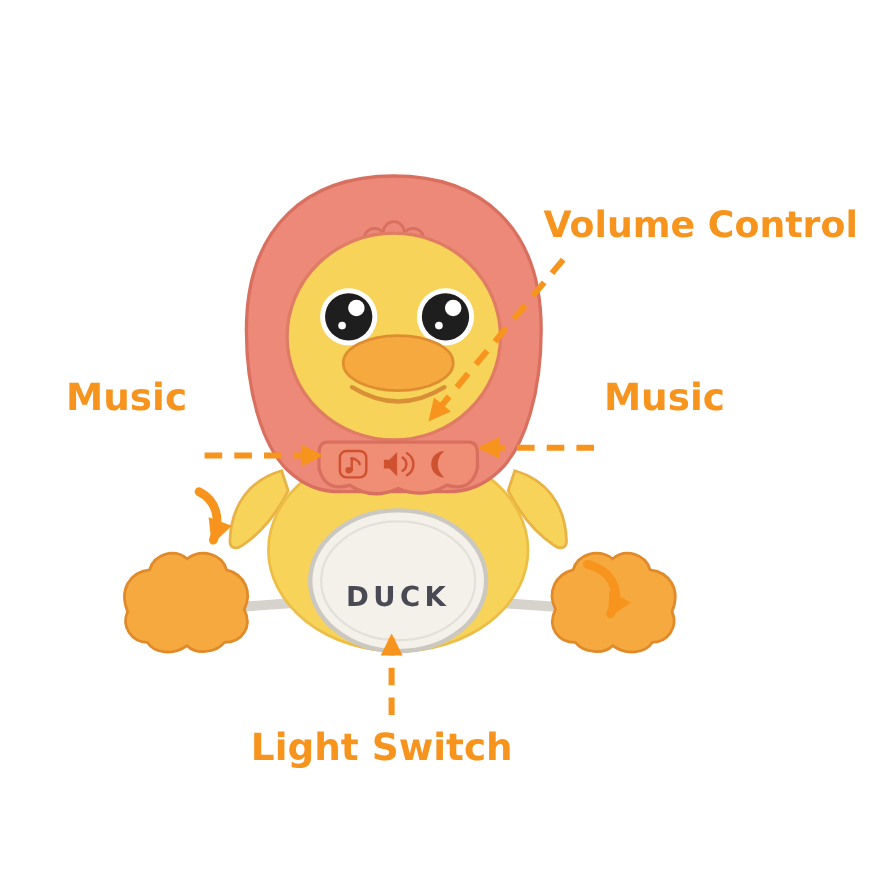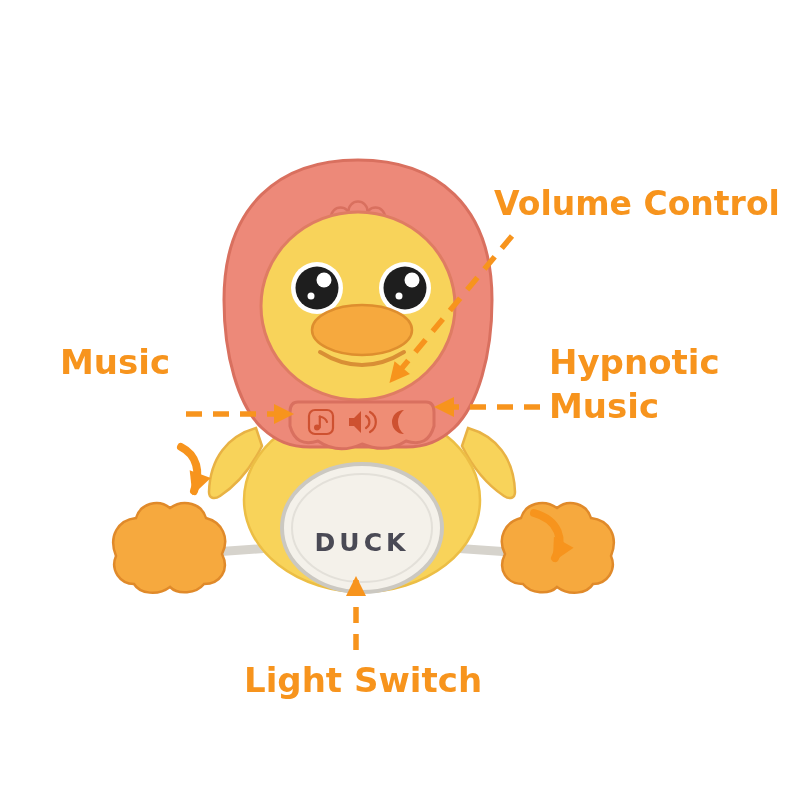--- a/index.html
+++ b/index.html
@@ -3,21 +3,21 @@
 <meta charset="utf-8">
 <style>
   html,body{margin:0;padding:0;background:#fff;}
   .canvas{position:relative;width:800px;height:800px;background:#ffffff;overflow:hidden;
           font-family:"DejaVu Sans","Liberation Sans",sans-serif;}
   .art{position:absolute;left:0;top:0;width:800px;height:800px;}
   .lbl{position:absolute;font-weight:700;color:#F7941D;white-space:nowrap;}
   .lbl-volume{left:494px;top:184px;font-size:33px;}
   .lbl-musicmode{left:60px;top:340px;font-size:34px;line-height:44px;}
   .lbl-hypnotic{left:549px;top:340px;font-size:34px;line-height:44px;}
-  .lbl-light{left:244px;top:660px;font-size:34px;text-align:center;}
+  .lbl-light{left:228px;top:660px;font-size:34px;text-align:center;}
 </style>
 </head>
 <body>
 
 <div class="canvas">
 
   <svg class="art" viewBox="0 0 800 800">
     <defs>
       <marker id="ah" viewBox="0 0 12 12" refX="9" refY="6" markerWidth="24" markerHeight="24" markerUnits="userSpaceOnUse" orient="auto">
         <path d="M1 1 L11 6 L1 11 Z" fill="#F7941D"></path>
@@ -108,19 +108,18 @@
     </g>
   </svg>
 
   <div class="lbl lbl-volume">Volume Control</div>
 
   <div class="lbl lbl-musicmode">
     <div>Music</div>
   </div>
 
   <div class="lbl lbl-hypnotic">
-    <div>Hypnotic</div>
     <div>Music</div>
   </div>
 
   <div class="lbl lbl-light">Light Switch</div>
 
 </div>
 
 </body></html>

